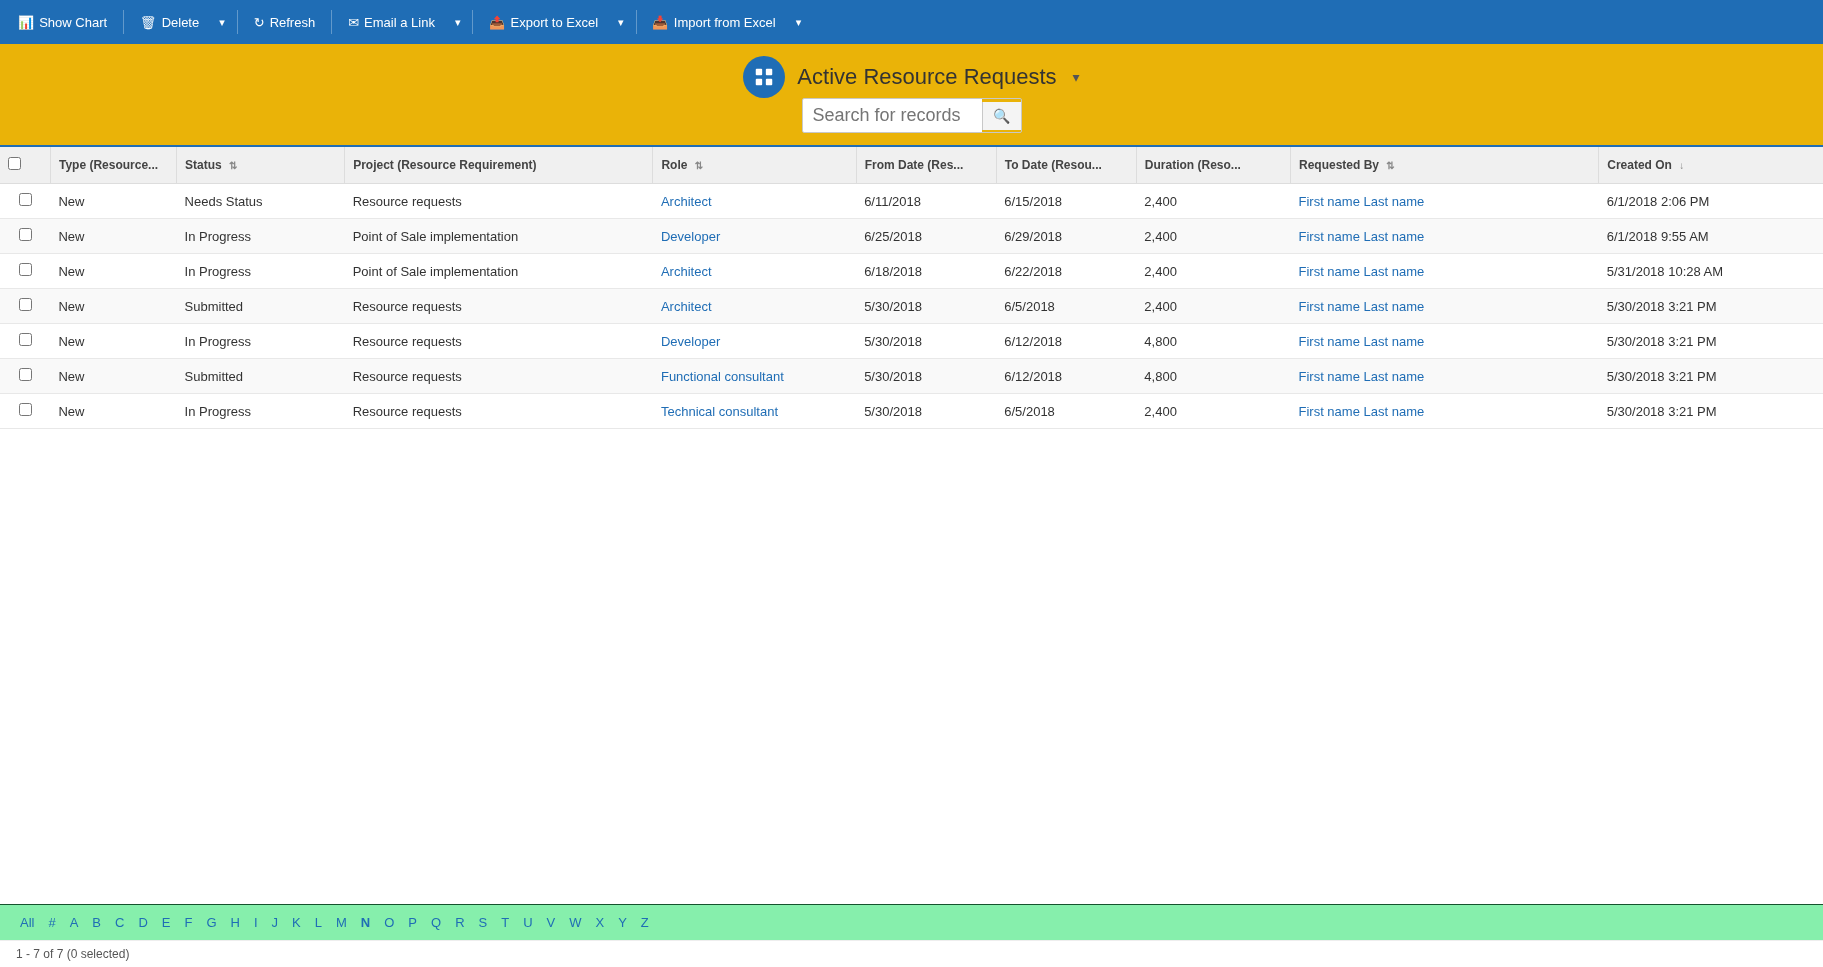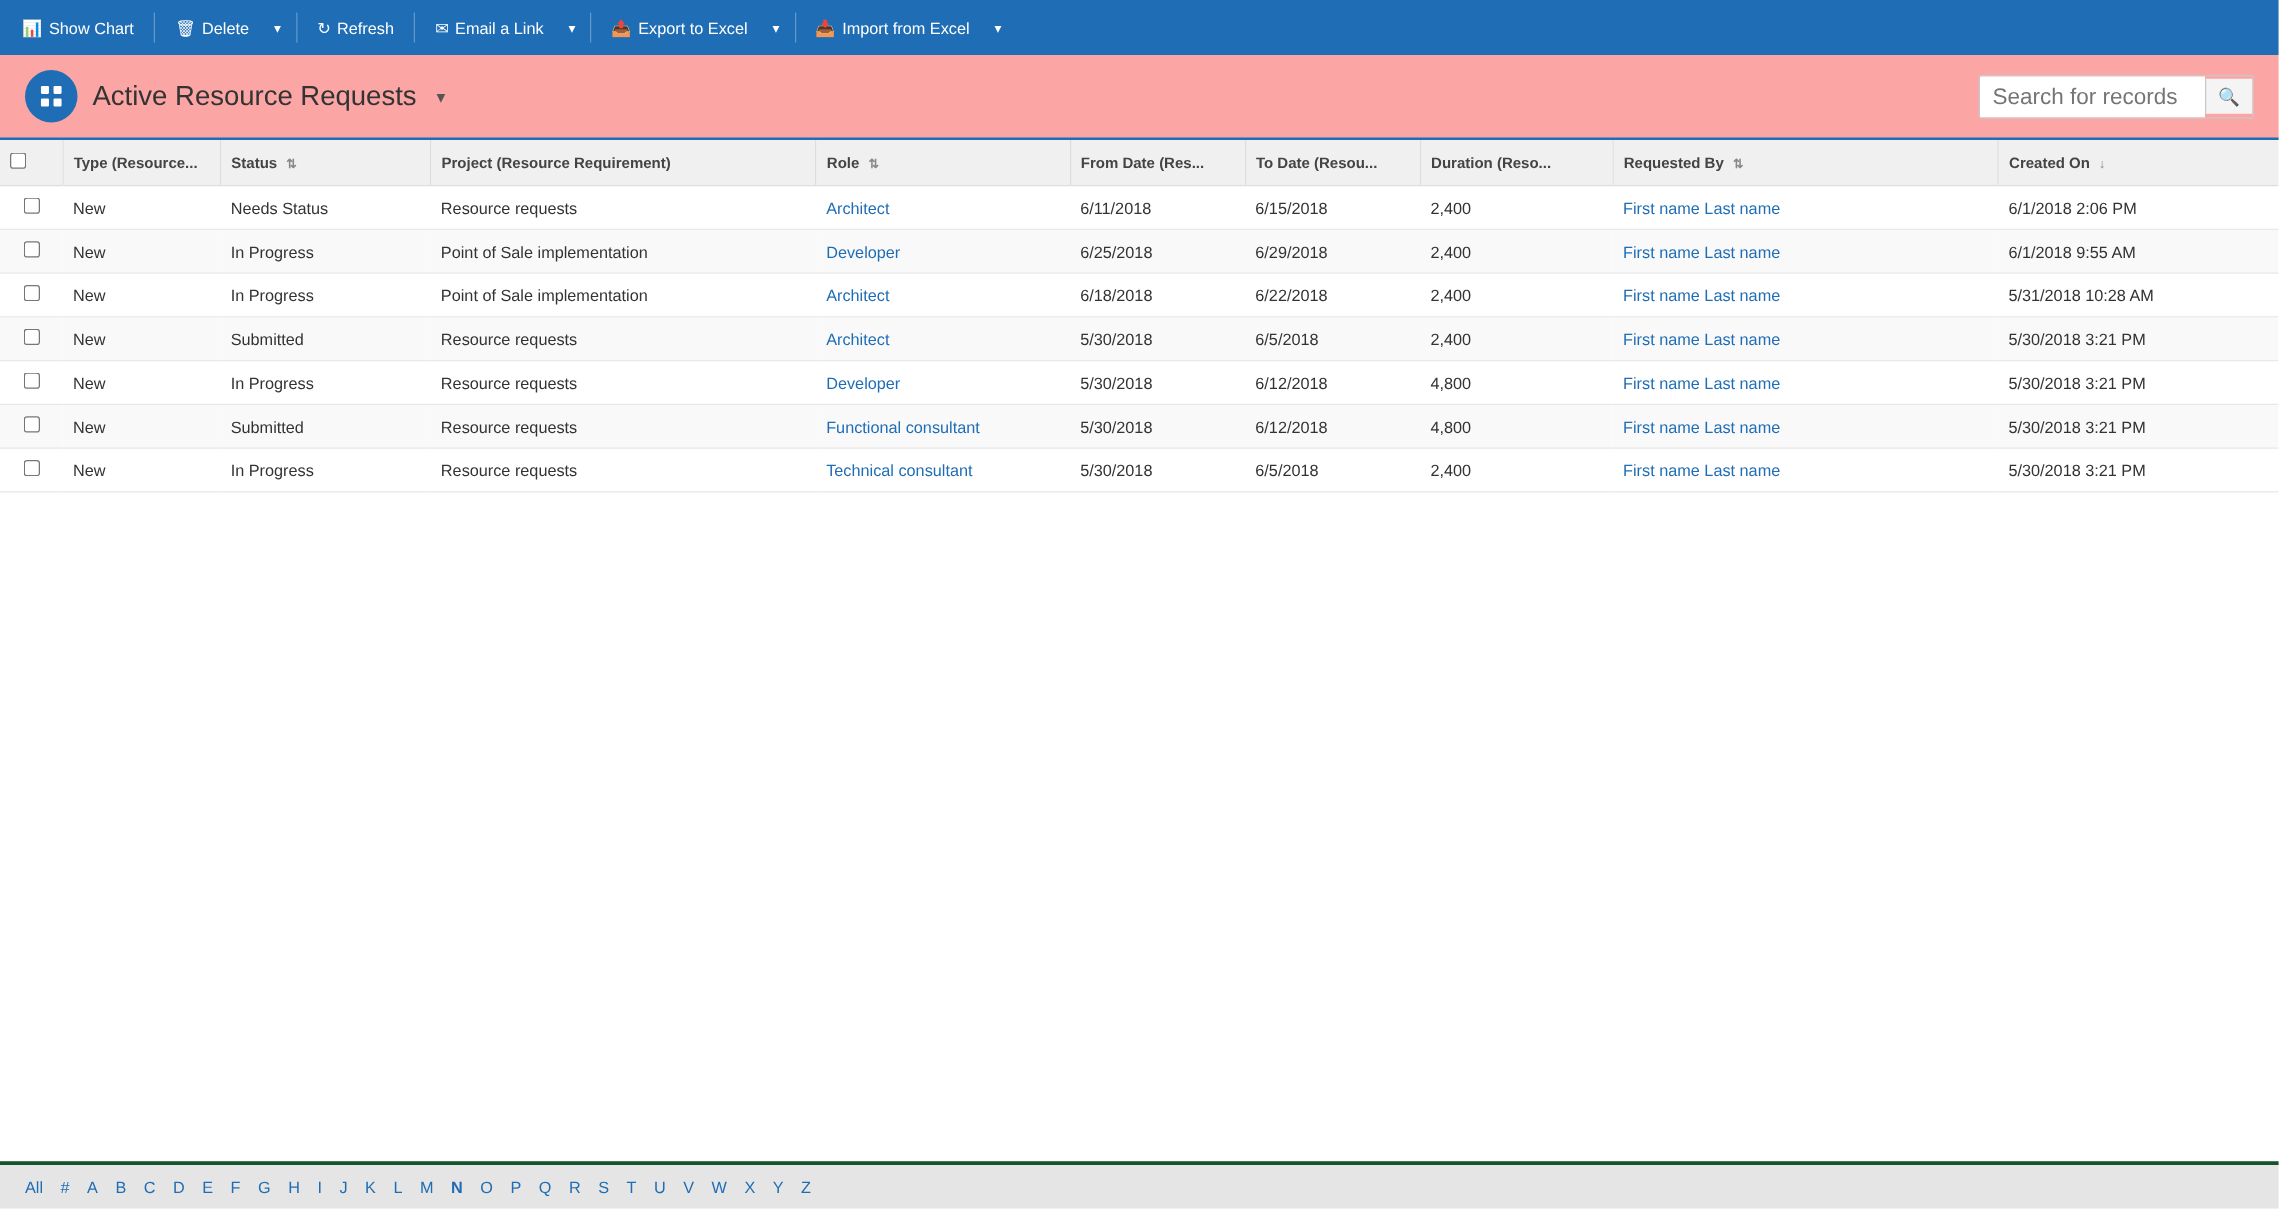--- a/index.html
+++ b/index.html
@@ -44,22 +44,23 @@
       font-size: 11px;
       height: 36px;
     }
 
     
     .header-area {
       display: flex;
       align-items: center;
       justify-content: space-between;
       padding: 12px 20px;
-      background: #fca5a5;
+      background: #eab308;
       border-bottom: 2px solid #1f6db5;
+      flex-direction: column;
     }
     .header-left {
       display: flex;
       align-items: center;
       gap: 12px;
     }
     .header-icon {
       width: 42px;
       height: 42px;
       background: #1f6db5;
@@ -160,22 +161,22 @@
     }
     .link-cell { color: #1f6db5; cursor: pointer; }
     .checkbox-cell { text-align: center; }
 
     
     .alpha-bar {
       display: flex;
       align-items: center;
       padding: 8px 16px;
       gap: 6px;
-      border-top: 3px solid #14532d;
-      background: #e5e5e5;
+      border-top: 1px solid #14532d;
+      background: #86efac;
       flex-wrap: wrap;
       text-align: center;
     }
     .alpha-item {
       color: #1f6db5;
       cursor: pointer;
       padding: 2px 4px;
       font-size: 13px;
       border-radius: 2px;
     }
@@ -411,13 +412,16 @@
       <span class="alpha-item">S</span>
       <span class="alpha-item">T</span>
       <span class="alpha-item">U</span>
       <span class="alpha-item">V</span>
       <span class="alpha-item">W</span>
       <span class="alpha-item">X</span>
       <span class="alpha-item">Y</span>
       <span class="alpha-item">Z</span>
     </div>
 
+  <div class="status-bar">
+    <span>1 - 7 of 7 (0 selected)</span>
+  </div>
 </div>
 
 </body></html>

